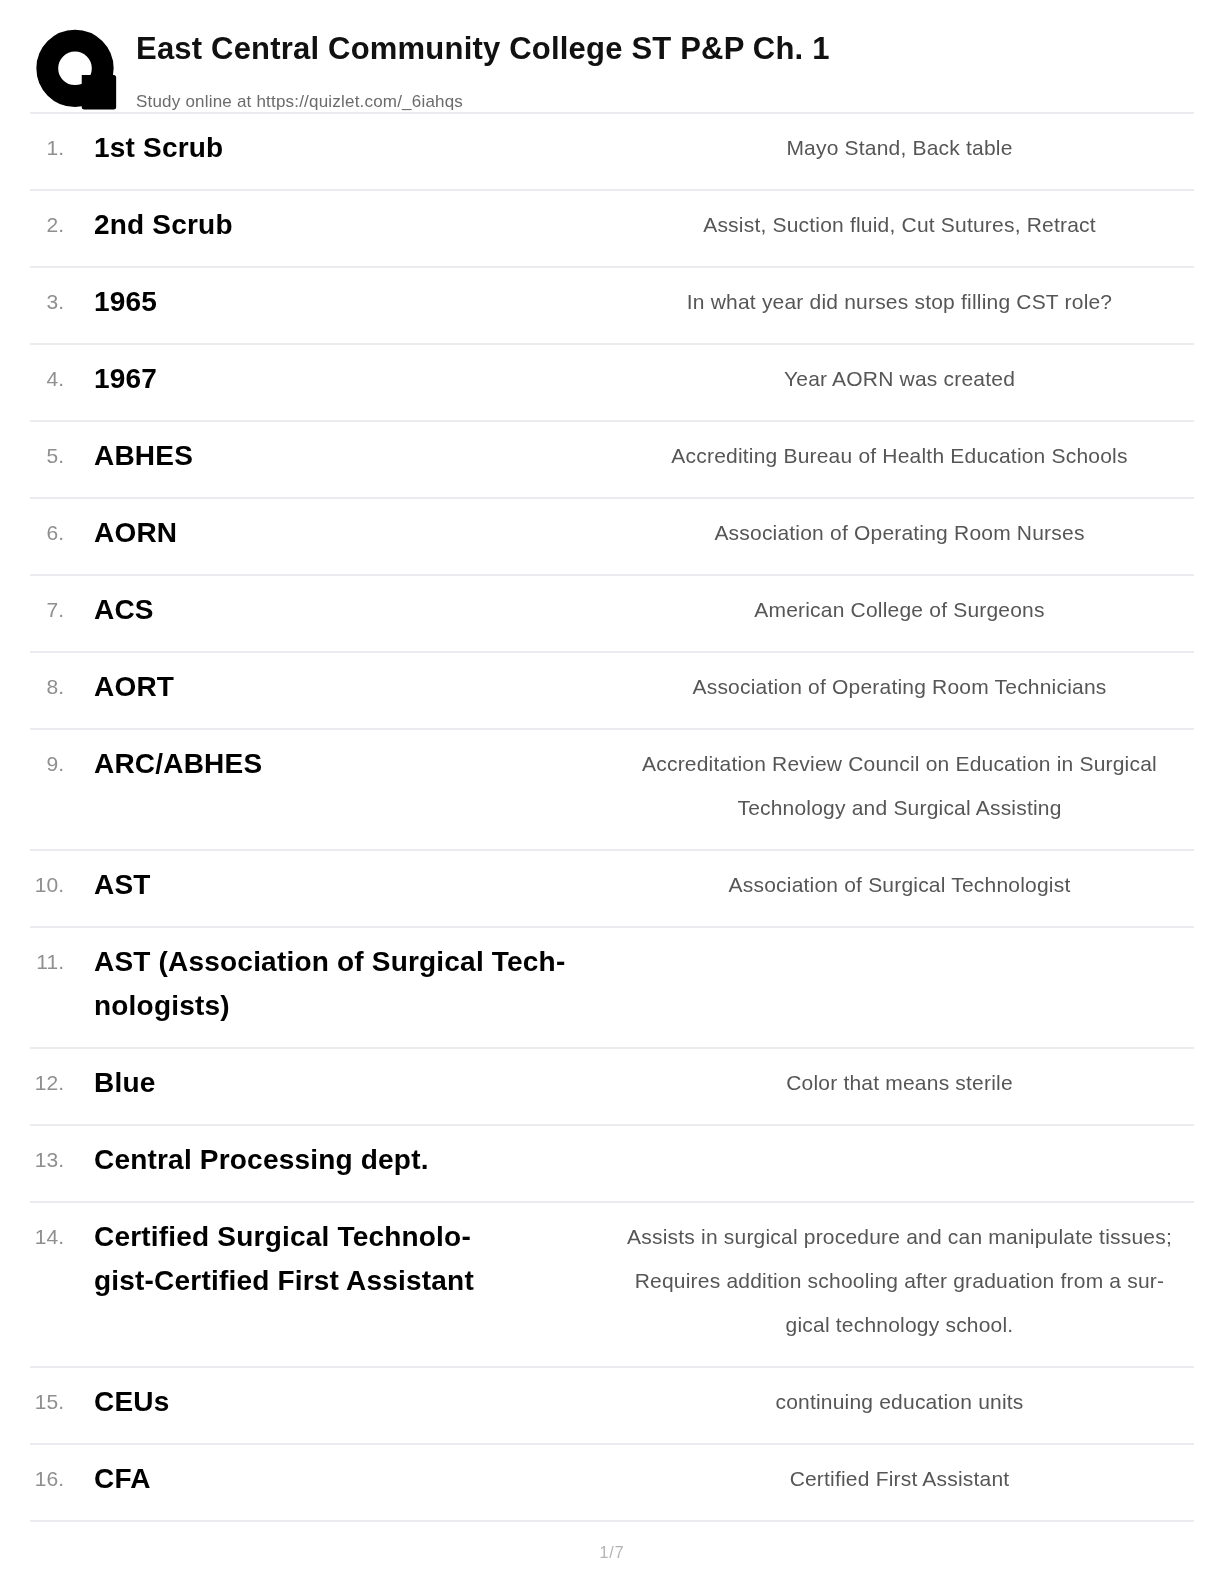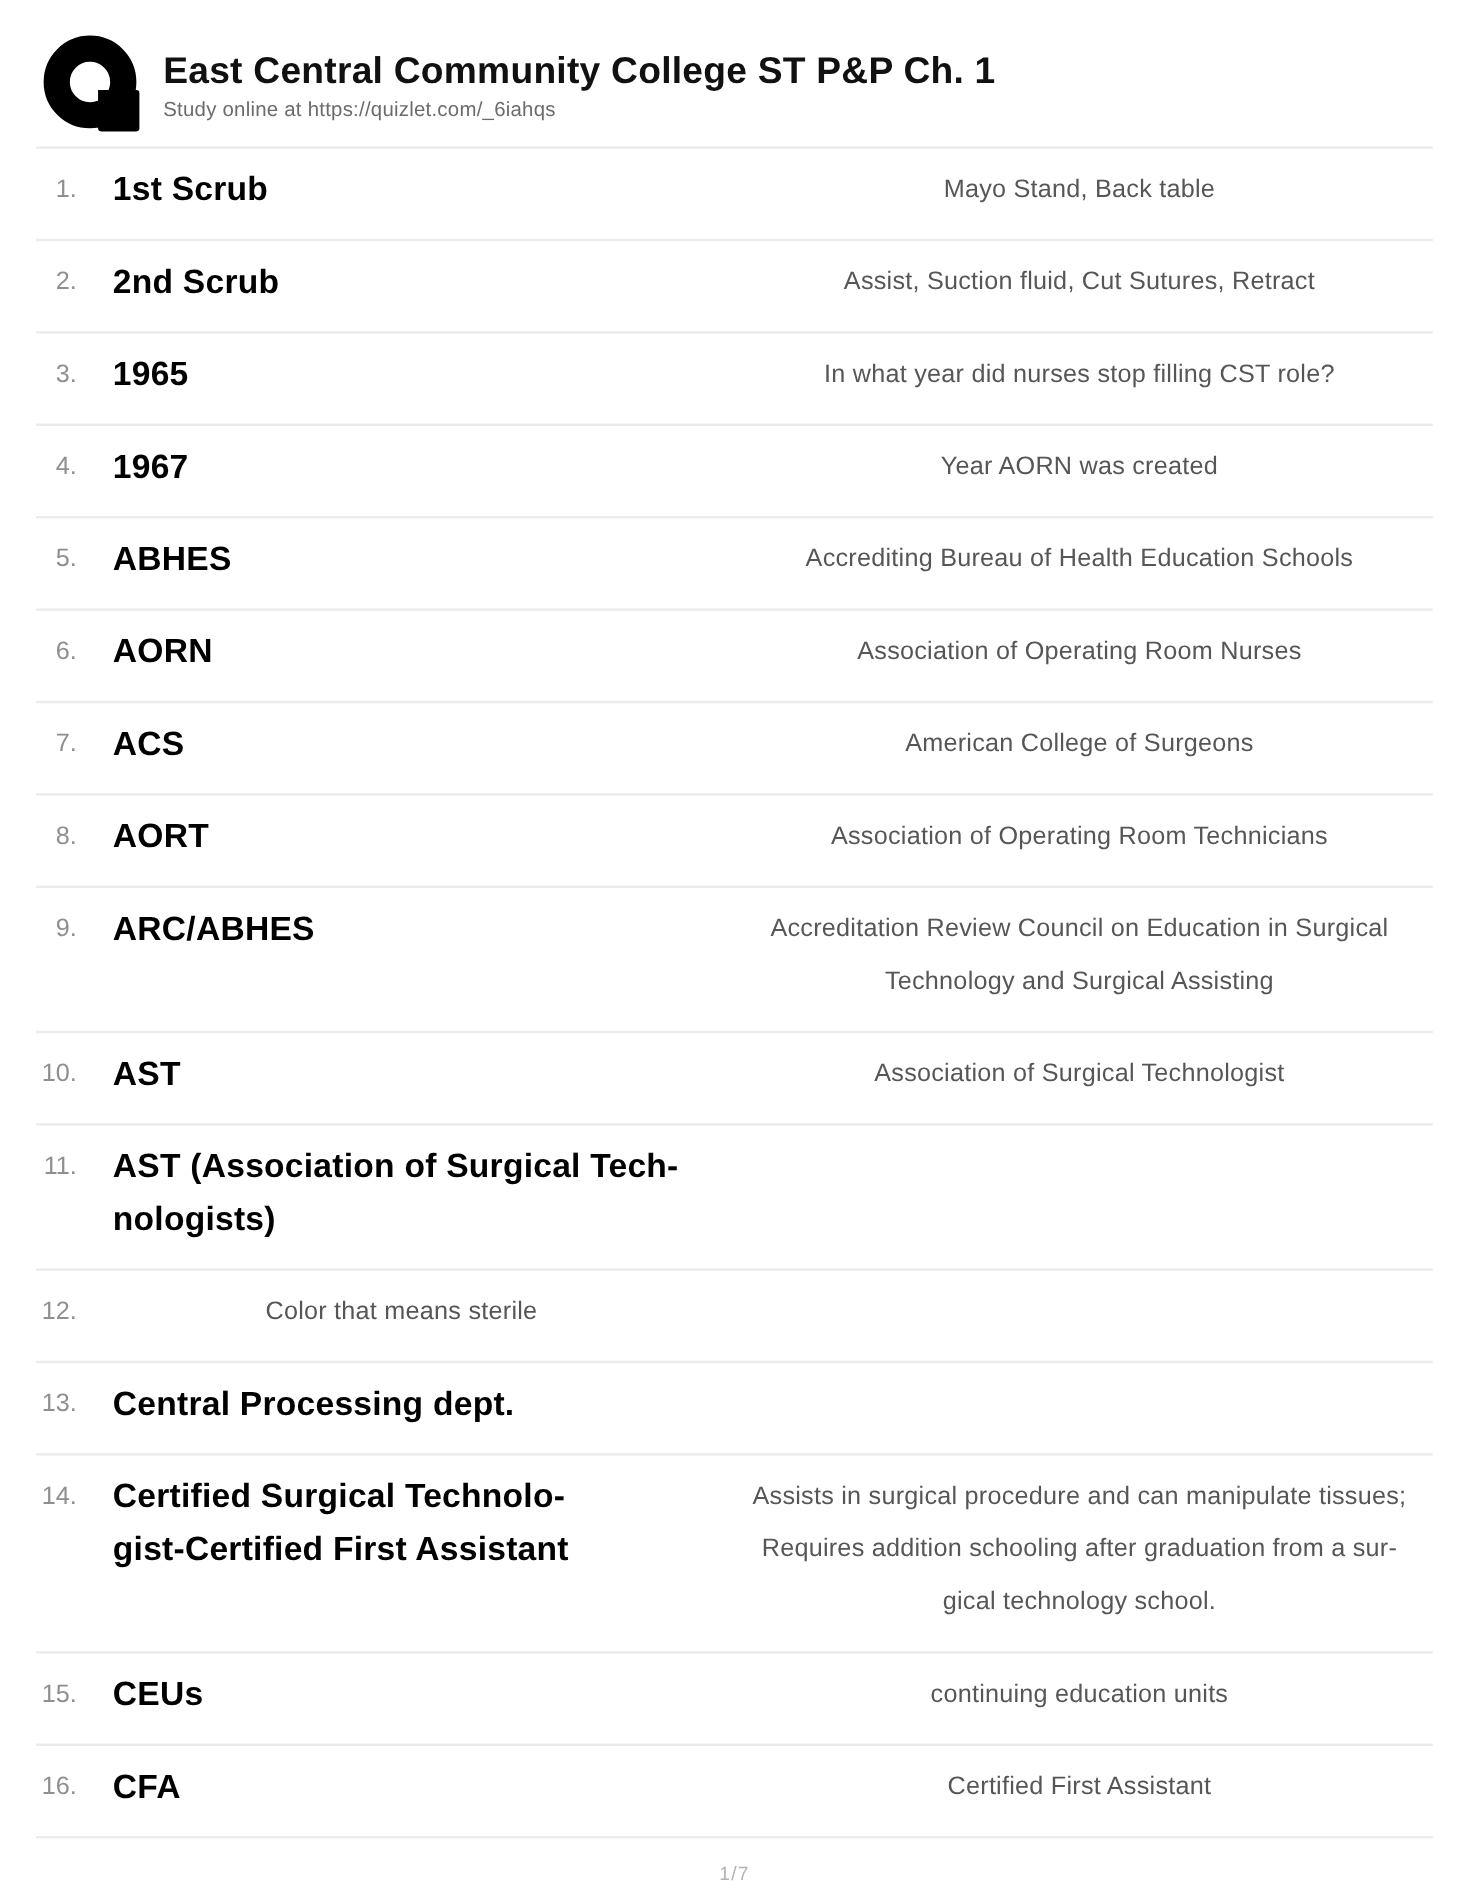--- a/index.html
+++ b/index.html
@@ -10,37 +10,36 @@
     margin: 0 auto;
     font-family: "Liberation Sans", sans-serif;
     color: #1d1d1d;
     position: relative;
   }
   .page { padding: 0 30px; }
 
   
   .header {
     display: flex;
-    align-items: center;
+    align-items: flex-end;
     gap: 16px;
     padding-top: 28px;
-    padding-bottom: 10px;
     border-bottom: 2px solid #e9ebee;
   }
   .logo { width: 90px; height: 84px; flex: 0 0 auto; }
   .header-text { padding-top: 2px; }
   .title {
     font-size: 31px;
     font-weight: 600;
     color: #111111;
     letter-spacing: 0.2px;
     line-height: 1.25;
   }
   .subtitle {
-    margin-top: 4px;
+    margin-top: 23px;
     font-size: 17px;
     font-weight: 400;
     color: #6b6b6b;
     letter-spacing: 0.2px;
   }
 
   
   .terms-list { width: 100%; }
   .term-row {
     display: grid;
@@ -165,20 +164,21 @@
     </div>
 
     <div class="term-row">
       <div class="num">11.</div>
       <div class="term">AST (Association of Surgical Tech-
 nologists)</div>
     </div>
 
     <div class="term-row">
       <div class="num">12.</div>
+      <div class="term">Blue</div>
       <div class="def">Color that means sterile</div>
     </div>
 
     <div class="term-row">
       <div class="num">13.</div>
       <div class="term">Central Processing dept.</div>
     </div>
 
     <div class="term-row">
       <div class="num">14.</div>

